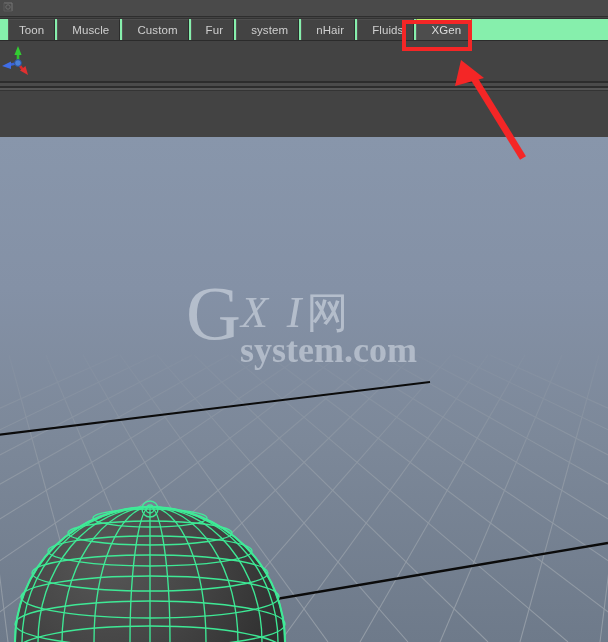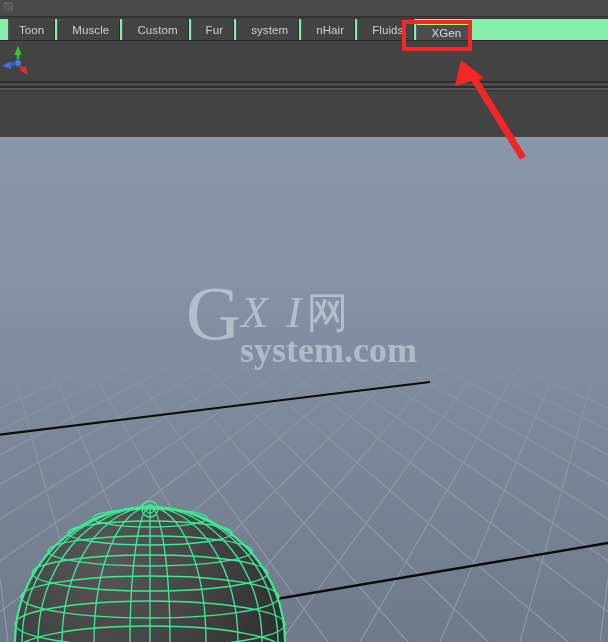--- a/index.html
+++ b/index.html
@@ -62,21 +62,21 @@
     border-right: 1px solid #2c2c2c;
     border-top: 1px solid #4e4e4e;
     box-sizing: border-box;
     letter-spacing: .1px;
     white-space: nowrap;
     cursor: default;
   }
   .tab + .tab { margin-left: 2px; padding-left: 14px; }
   .tab.active {
     background: #4d4d4d;
-    border-top: 6px solid #bef264;
+    border-top: 1px solid #bef264;
     border-left: 1px solid #606060;
     color: #dcdcdc;
   }
 
   
   .gizmo-band {
     position: absolute;
     left: 0; top: 41px;
     width: 608px; height: 40px;
     background: #434343;

